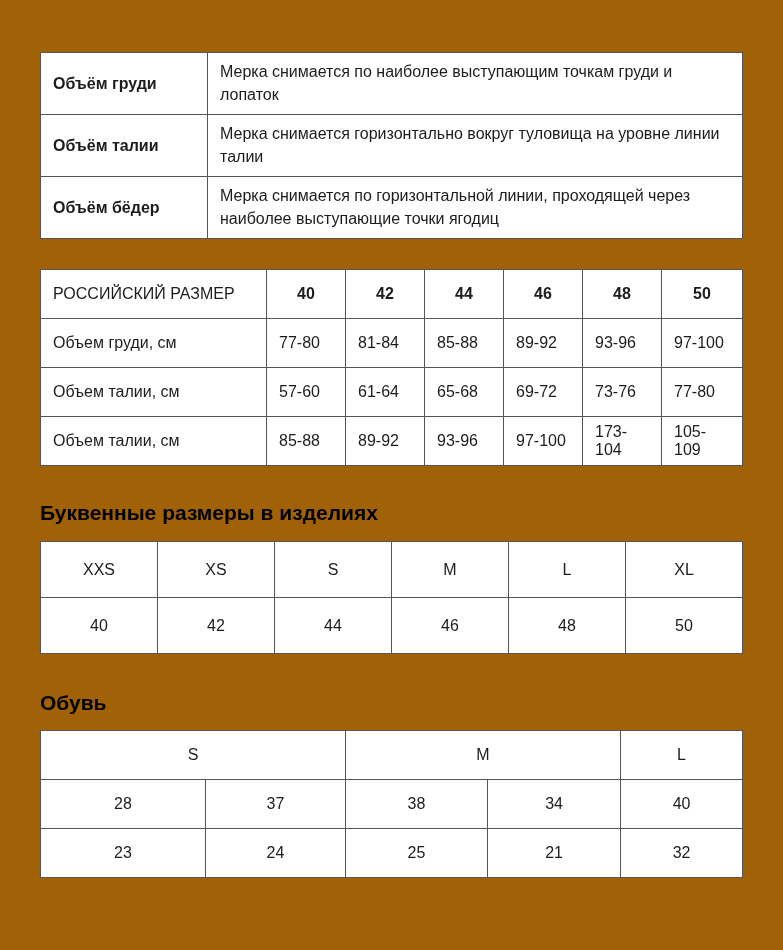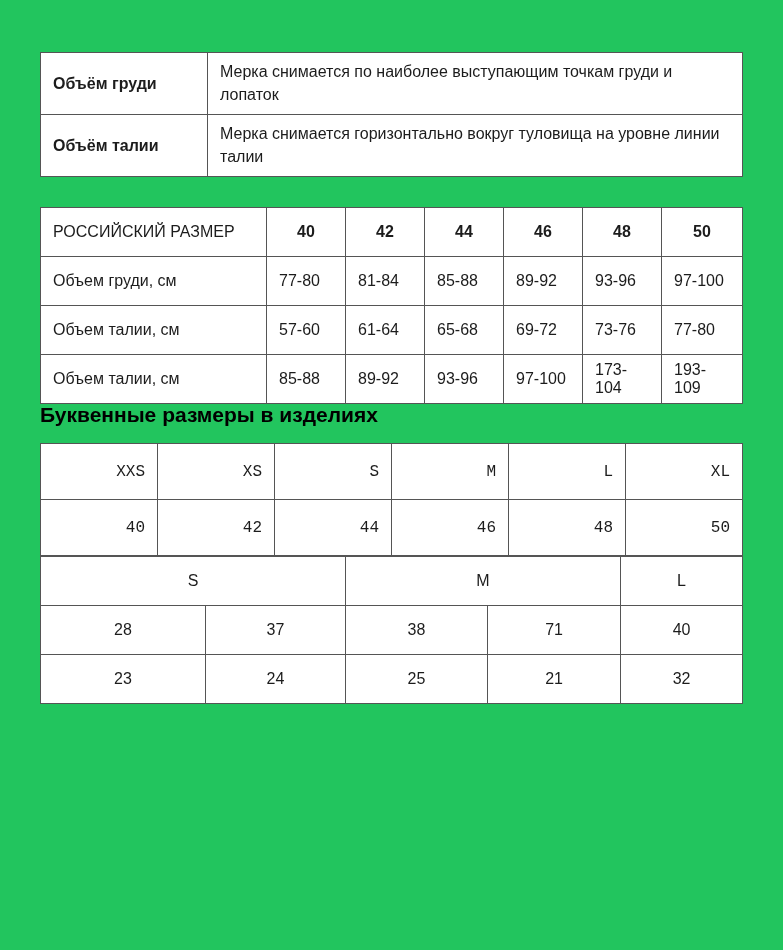--- a/index.html
+++ b/index.html
@@ -5,21 +5,21 @@
   html, body {
     margin: 0;
     padding: 0;
     background: #ffffff;
     font-family: "Liberation Sans", "DejaVu Sans", sans-serif;
     color: #1c1c1c;
   }
   .page {
     width: 783px;
     height: 950px;
-    background: #22c55e;
+    background: #a16207;
     box-sizing: border-box;
     padding: 52px 41px 0 40px;
     overflow: hidden;
   }
   table {
     border-collapse: collapse;
     table-layout: fixed;
     width: 702px;
   }
   td, th {
@@ -43,25 +43,25 @@
   .ru-size-table .val-cell { }
 
   
   .section-heading {
     font-size: 21px;
     font-weight: bold;
     color: #000000;
     margin: 0;
     line-height: 1.05;
   }
-  .heading-letters { margin-bottom: 17px; }
+  .heading-letters { margin-top: 36px; margin-bottom: 17px; }
   .heading-shoes   { margin-top: 38px; margin-bottom: 16px; }
 
   
-  .letter-table td { height: 56px; text-align: right; font-family: Liberation Mono, monospace; }
+  .letter-table td { height: 56px; text-align: center; }
 
   
   .shoes-table td { height: 49px; text-align: center; }
 
   .spacer-between-tables { height: 30px; }
 </style>
 </head>
 <body>
 
 <div class="page">
@@ -72,20 +72,24 @@
       <col style="width:535px">
     </colgroup>
     <tbody>
       <tr>
         <td class="label-cell">Объём груди</td>
         <td class="desc-cell">Мерка снимается по наиболее выступающим точкам груди и лопаток</td>
       </tr>
       <tr>
         <td class="label-cell">Объём талии</td>
         <td class="desc-cell">Мерка снимается горизонтально вокруг туловища на уровне линии талии</td>
+      </tr>
+      <tr>
+        <td class="label-cell">Объём бёдер</td>
+        <td class="desc-cell">Мерка снимается по горизонтальной линии, проходящей через наиболее выступающие точки ягодиц</td>
       </tr>
     </tbody>
   </table>
 
   <div class="spacer-between-tables"></div>
 
   <table class="ru-size-table">
     <colgroup>
       <col style="width:226px">
       <col style="width:79px">
@@ -123,21 +127,21 @@
         <td class="val-cell">73-76</td>
         <td class="val-cell">77-80</td>
       </tr>
       <tr>
         <td class="row-label">Объем талии, см</td>
         <td class="val-cell">85-88</td>
         <td class="val-cell">89-92</td>
         <td class="val-cell">93-96</td>
         <td class="val-cell">97-100</td>
         <td class="val-cell">173-104</td>
-        <td class="val-cell">193-109</td>
+        <td class="val-cell">105-109</td>
       </tr>
     </tbody>
   </table>
 
   <h2 class="section-heading heading-letters">Буквенные размеры в изделиях</h2>
 
   <table class="letter-table">
     <colgroup>
       <col style="width:117px">
         <col style="width:117px">
@@ -159,40 +163,41 @@
         <td>40</td>
         <td>42</td>
         <td>44</td>
         <td>46</td>
         <td>48</td>
         <td>50</td>
       </tr>
     </tbody>
   </table>
 
+  <h2 class="section-heading heading-shoes">Обувь</h2>
 
   <table class="shoes-table">
     <colgroup>
       <col style="width:165px">
         <col style="width:140px">
         <col style="width:142px">
       <col style="width:133px">
         <col style="width:122px">
     </colgroup>
     <tbody>
       <tr>
         <td colspan="2">S</td>
         <td colspan="2">M</td>
         <td>L</td>
       </tr>
       <tr>
         <td>28</td>
         <td>37</td>
         <td>38</td>
-        <td>71</td>
+        <td>34</td>
         <td>40</td>
       </tr>
       <tr>
         <td>23</td>
         <td>24</td>
         <td>25</td>
         <td>21</td>
         <td>32</td>
       </tr>
     </tbody>

